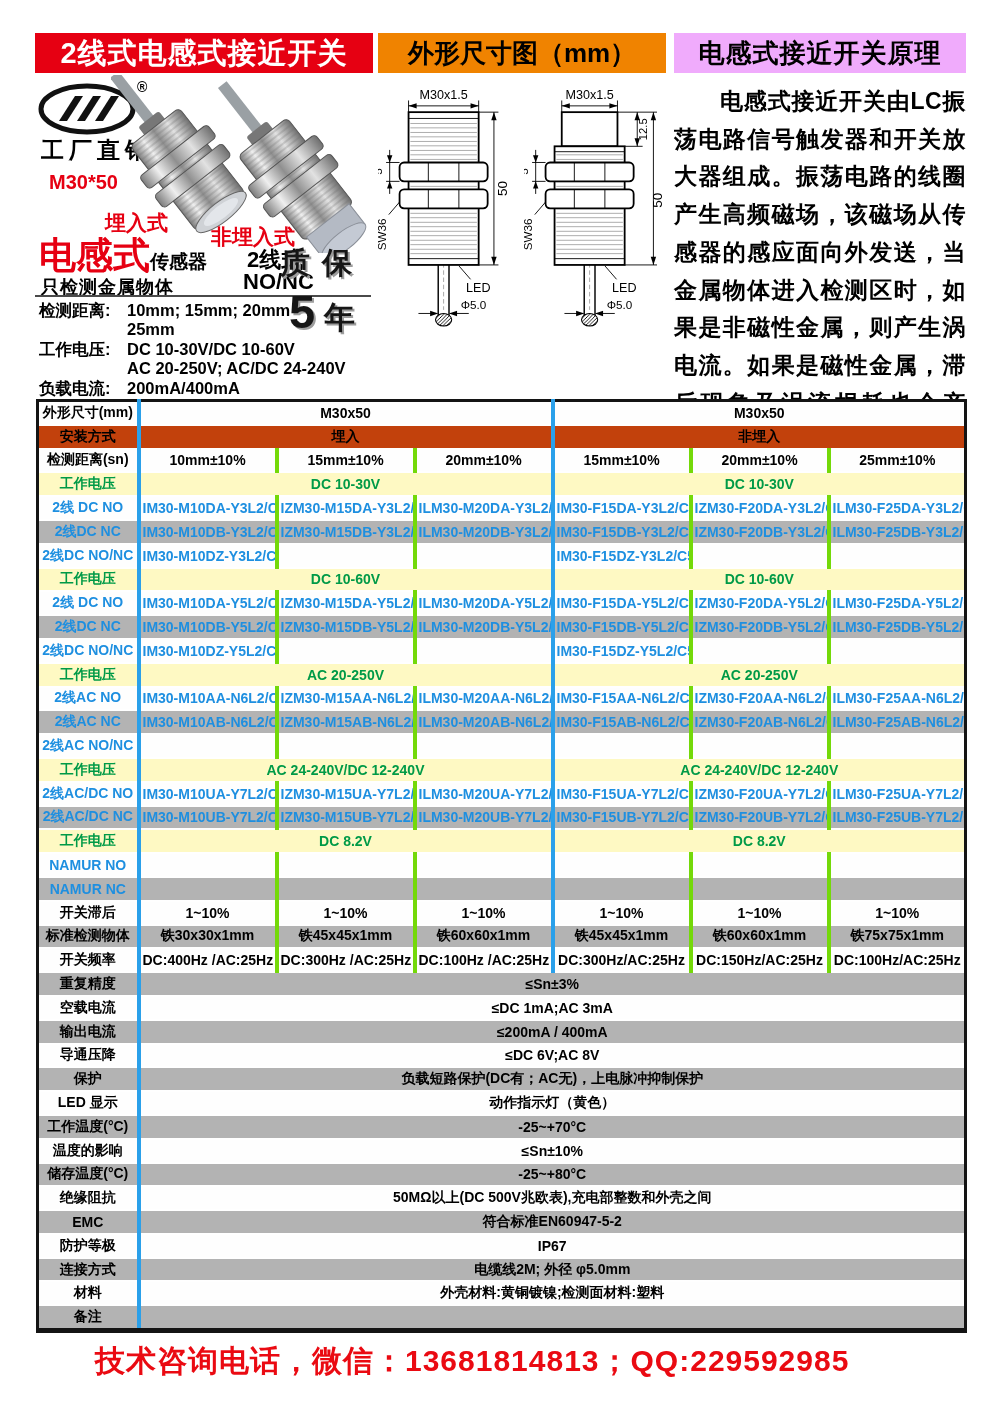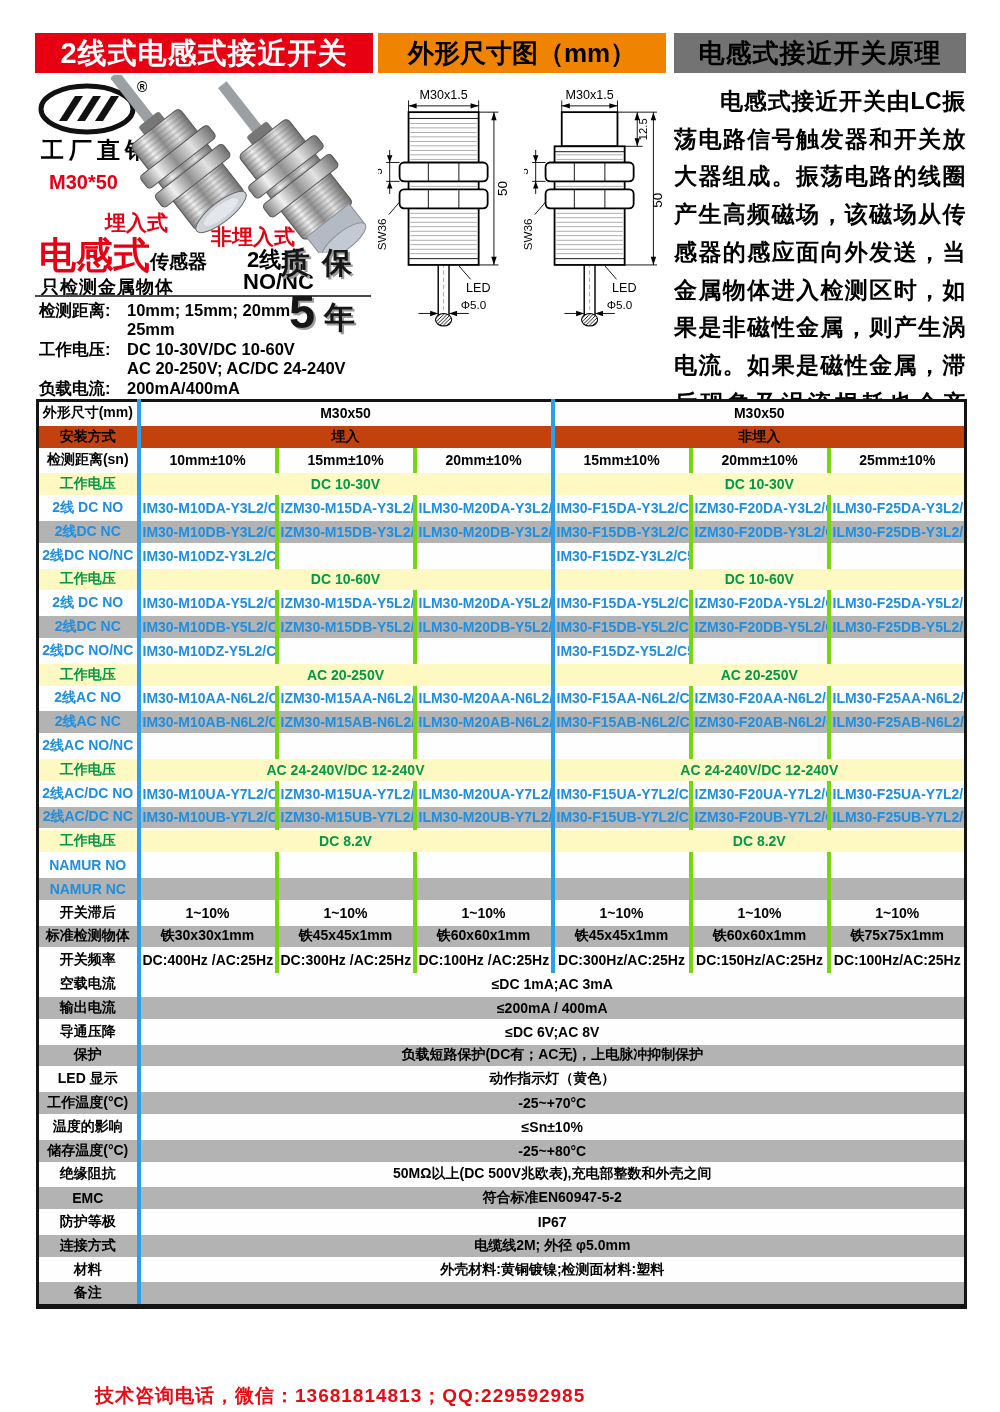--- a/index.html
+++ b/index.html
@@ -8,21 +8,21 @@
 
   
   .panel{position:absolute;top:33px;}
   #panel-left{left:35px;width:338px;height:364px;}
   #panel-mid{left:378px;width:288px;height:364px;}
   #panel-right{left:674px;width:292px;height:364px;}
 
   .banner{height:40px;line-height:40px;text-align:center;font-weight:bold;white-space:nowrap;}
   #banner-left{background:#e60012;color:#fff;font-size:29px;letter-spacing:1px;}
   #banner-mid{background:#f08300;color:#000;font-size:26px;}
-  #banner-right{background:#737373;color:#000;font-size:26px;letter-spacing:1px;}
+  #banner-right{background:#f0abfc;color:#000;font-size:26px;letter-spacing:1px;}
 
   
   #panel-left .abs{position:absolute;}
   #logo-svg{left:2px;top:46px;}
   #logo-caption{left:6px;top:102px;font-size:23px;font-weight:bold;letter-spacing:5px;}
   #model-size{left:14px;top:138px;color:#e60012;font-weight:bold;font-size:20px;}
   #photo-svg{left:76px;top:42px;}
   #flush-label{left:70px;top:176px;color:#e60012;font-weight:bold;font-size:21px;}
   #nonflush-label{left:176px;top:190px;color:#e60012;font-weight:bold;font-size:21px;}
   #bigtype{left:4px;top:198px;white-space:nowrap;}
@@ -65,21 +65,21 @@
   .r-model-g td,.r-spec-g td,.r-s6g td{background:#b3b3b3;}
   .r-orange td{background:#c2410c;}
   .r-pink td{background:#fef9c3;}
   .r-pink td{color:#009a47;}
   .r-pink td.lbl{color:#009a47;}
   .r-model-w td,.r-model-g td{color:#1e8fe0;font-size:12.5px;}
   .r-model-w td.lbl,.r-model-g td.lbl{color:#1e8fe0;font-size:13.5px;}
   .r-spec-w td:not(.lbl),.r-spec-g td:not(.lbl){font-weight:normal;font-size:13.5px;}
 
   
-  #footer{position:absolute;left:95px;top:1383px;color:#ea0a12;font-size:19px;font-weight:bold;
+  #footer{position:absolute;left:95px;top:1341px;color:#ea0a12;font-size:30px;font-weight:bold;
           letter-spacing:1px;white-space:nowrap;}
 </style>
 </head>
 <body>
 
 <div id="page">
 
   <div class="panel" id="panel-left">
     <div class="banner" id="banner-left">2线式电感式接近开关</div>
 
@@ -465,20 +465,24 @@
         </tr>
         <tr class="r-spec-w">
           <td class="lbl">开关频率</td>
           <td class="vg">DC:400Hz /AC:25Hz</td>
           <td class="vg">DC:300Hz /AC:25Hz</td>
           <td class="vb">DC:100Hz /AC:25Hz</td>
           <td class="vg">DC:300Hz/AC:25Hz</td>
           <td class="vg">DC:150Hz/AC:25Hz</td>
           <td>DC:100Hz/AC:25Hz</td>
         </tr>
+        <tr class="r-s6g">
+          <td class="lbl">重复精度</td>
+          <td class="sv6" colspan="6">≤Sn±3%</td>
+        </tr>
         <tr class="r-s6w">
           <td class="lbl">空载电流</td>
           <td class="sv6" colspan="6">≤DC 1mA;AC 3mA</td>
         </tr>
         <tr class="r-s6g">
           <td class="lbl">输出电流</td>
           <td class="sv6" colspan="6">≤200mA / 400mA</td>
         </tr>
         <tr class="r-s6w">
           <td class="lbl">导通压降</td>

